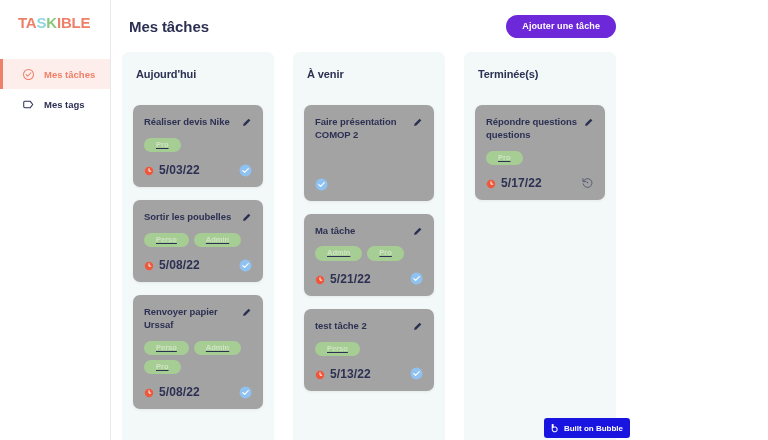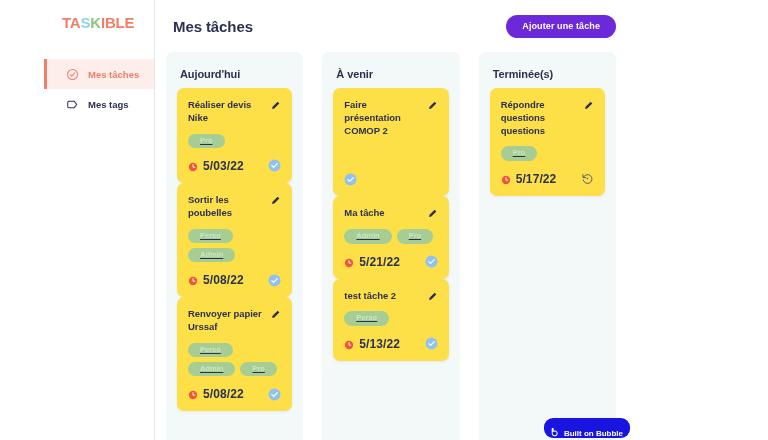--- a/index.html
+++ b/index.html
@@ -15,21 +15,20 @@
     background: #ffffff;
     color: #2c3153;
     font-size: 12px;
   }
 
   .app {
     display: flex;
     width: 632px;
     height: 440px;
     position: relative;
-    padding-left: 44px;
   }
 
   
   .sidebar {
     width: 111px;
     height: 440px;
     background: #ffffff;
     border-right: 1px solid #e8e8ec;
     flex: 0 0 111px;
     position: relative;
@@ -140,28 +139,29 @@
     background: #f3f8f8;
     border-radius: 7px 7px 0 0;
     padding: 12px 11px 0 11px;
     min-width: 0;
   }
 
   .column-title {
     font-size: 11px;
     font-weight: bold;
     color: #2c3153;
-    margin: 4px 0 8px 3px;
+    margin: 4px 0 25px 3px;
     letter-spacing: -0.1px;
   }
 
   .card {
-    background: #fde047;
+    background: #a3a3a3;
     border-radius: 7px;
     padding: 11px 11px 10px 11px;
+    margin-bottom: 13px;
     box-shadow: 0 1px 3px rgba(44,49,83,0.07);
   }
 
   .card-head {
     display: flex;
     align-items: flex-start;
     gap: 6px;
   }
 
   .card-title {
@@ -232,24 +232,24 @@
     cursor: pointer;
   }
 
   
   .bubble-badge {
     position: absolute;
     right: 2px;
     bottom: 2px;
     background: #1a14e0;
     color: #ffffff;
-    border-radius: 9px;
+    border-radius: 3px;
     height: 20px;
     display: flex;
-    align-items: flex-end;
+    align-items: center;
     gap: 4px;
     padding: 0 7px 0 5px;
     font-size: 8px;
     font-weight: bold;
     cursor: pointer;
     white-space: nowrap;
   }
   .bubble-logo {
     width: 11px; height: 11px;
     flex: 0 0 11px;

